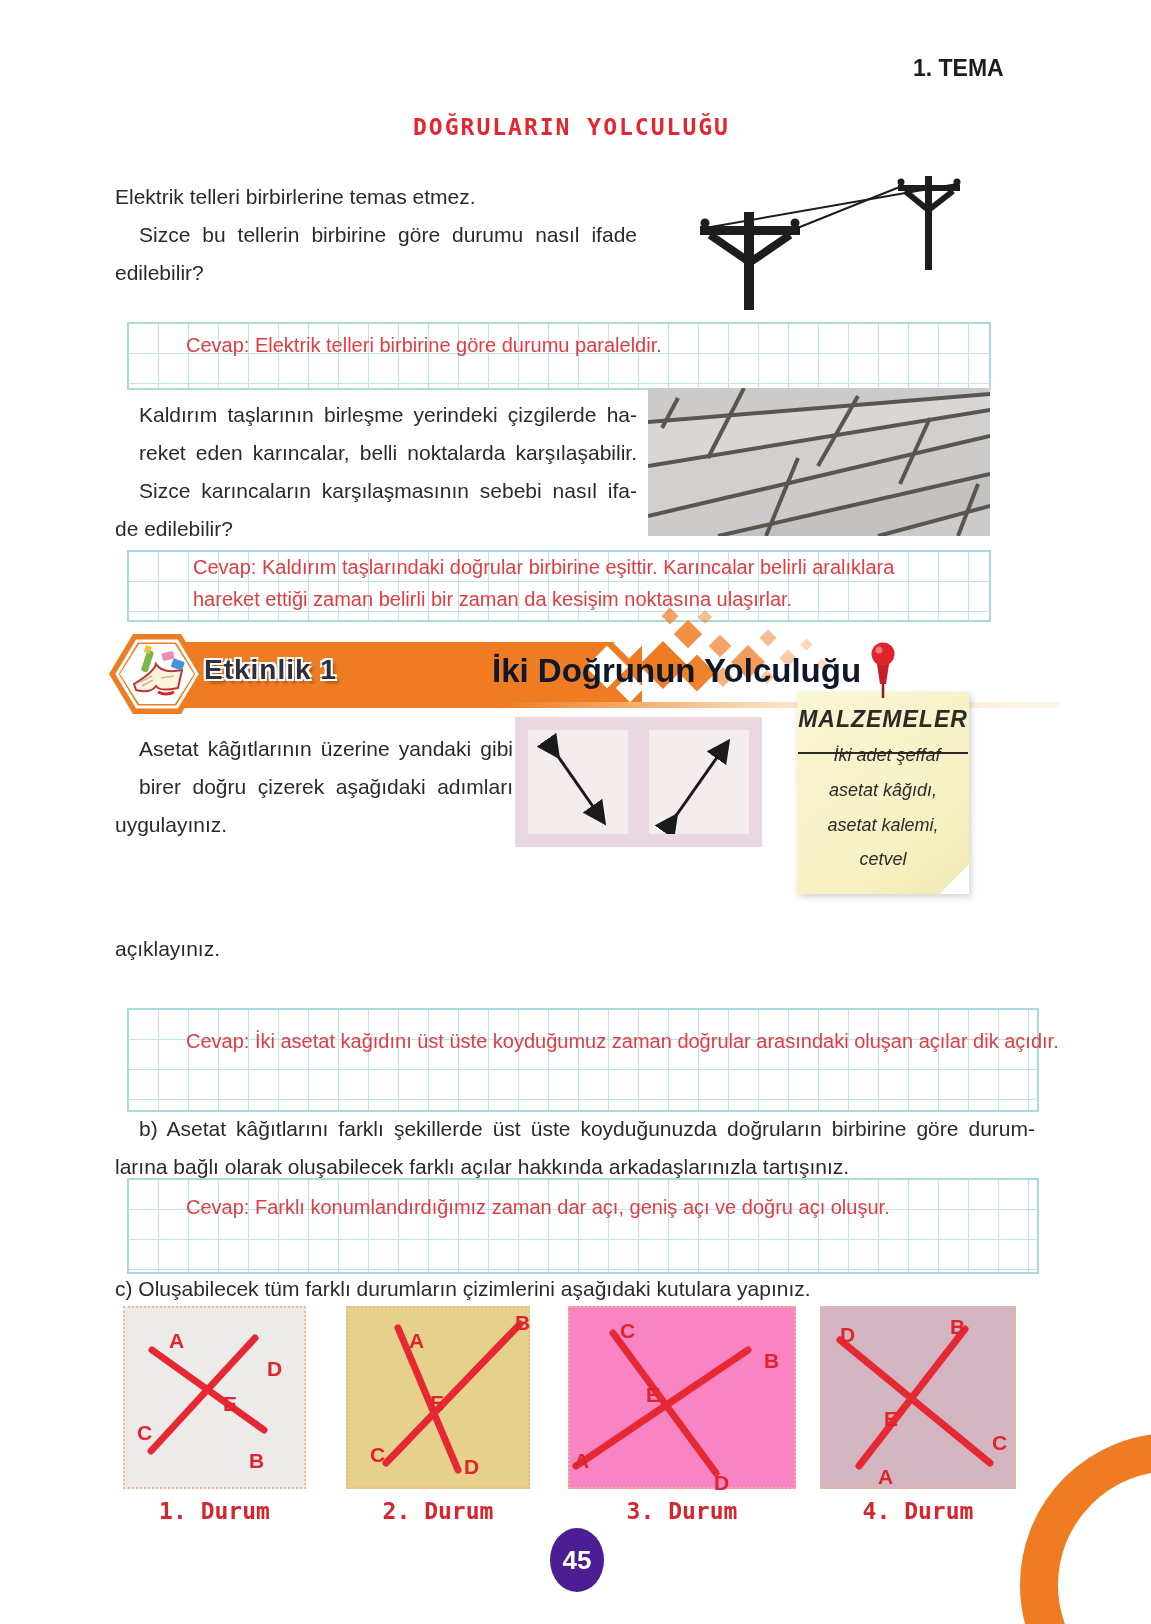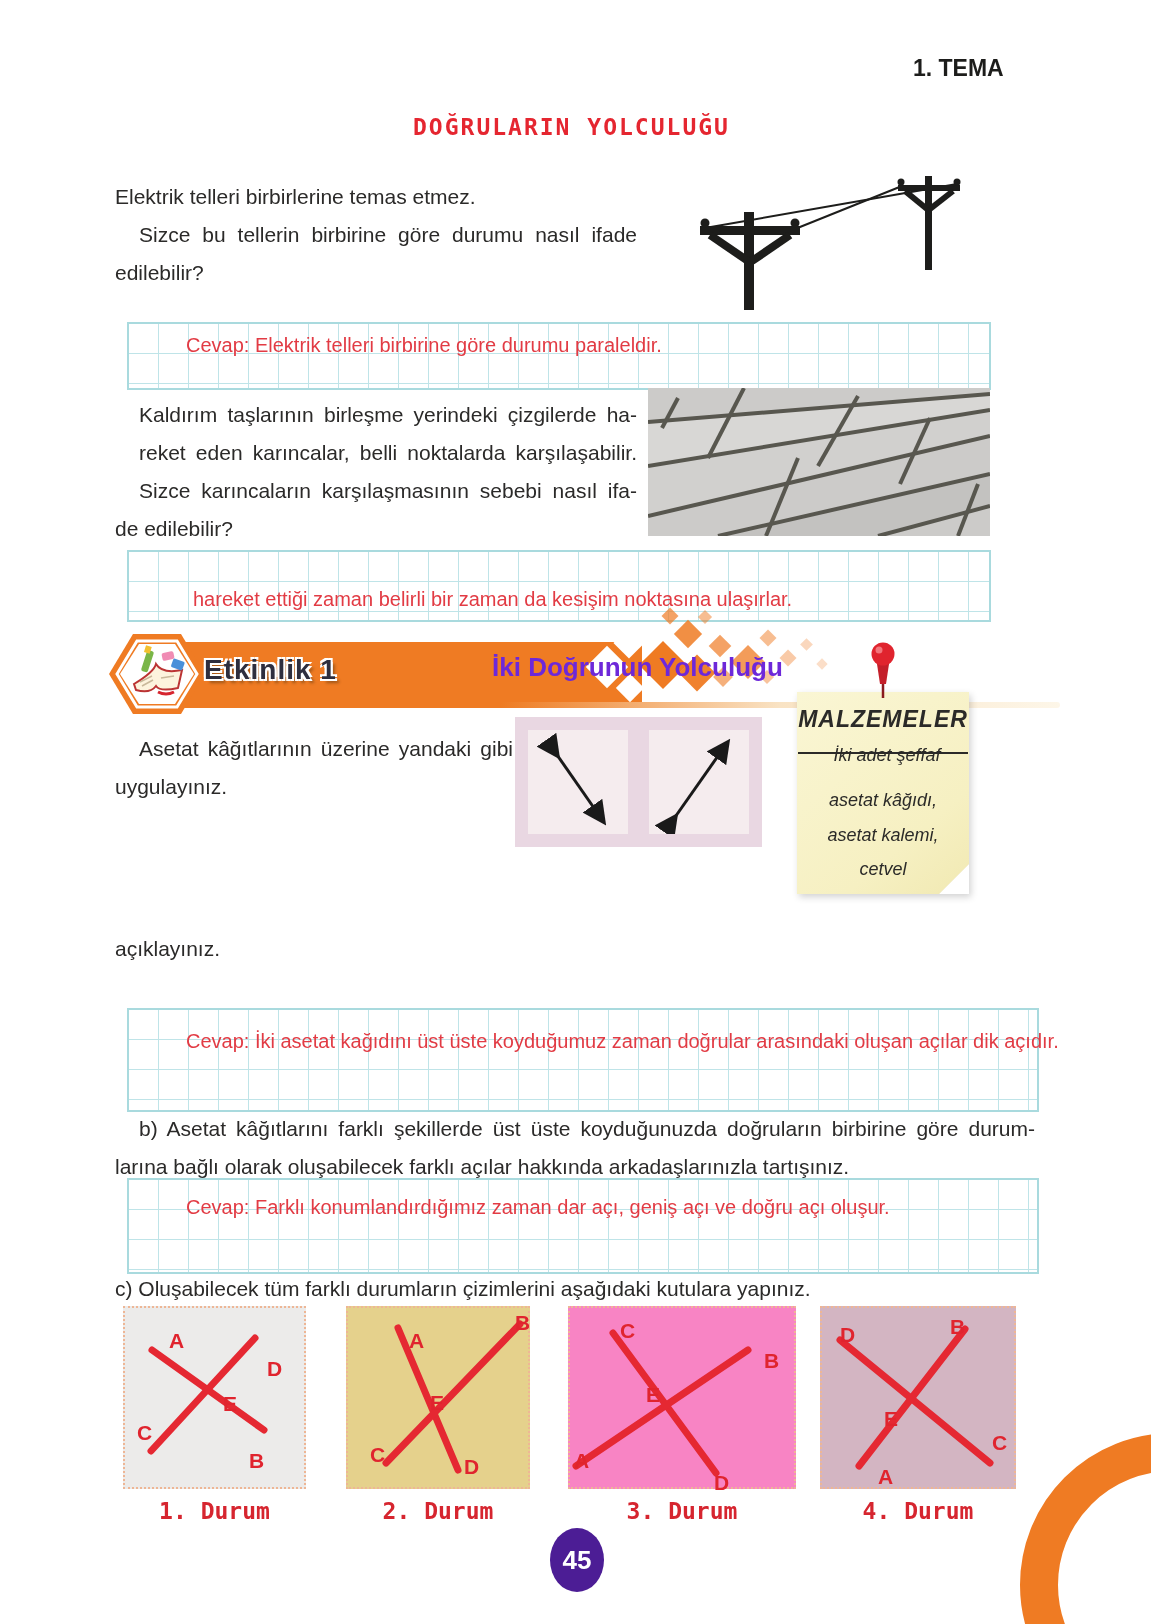--- a/index.html
+++ b/index.html
@@ -16,21 +16,21 @@
   
   .grid-box{border:2px solid #a9dade;background-color:#ffffff;
     background-image:repeating-linear-gradient(to right,transparent 0 29px,#bfe4e8 29px 30px),
                      repeating-linear-gradient(to bottom,transparent 0 29px,#bfe4e8 29px 30px);}
   .ans{position:absolute;color:#e23b44;font-size:20px;white-space:nowrap;font-weight:400;}
   
   .banner-bar{background:#ef7b23;border-radius:10px 0 0 10px;}
   .dm{position:absolute;transform:rotate(45deg);background:#ef7b23;}
   .badge-text{font-size:28px;font-weight:bold;color:#2e2e3e;letter-spacing:1px;
     text-shadow:-2px -2px 0 #fff,2px -2px 0 #fff,-2px 2px 0 #fff,2px 2px 0 #fff,4px 4px 3px rgba(60,40,10,.45);}
-  .activity-title{font-size:26px;font-weight:bold;color:#6d28d9;}
+  .activity-title{font-size:33px;font-weight:bold;color:#0f172a;}
   .under-line{background:linear-gradient(to right,#ee7b22,#f9e3c4,#fdf6e8);border-radius:3px;}
   
   .note{background:linear-gradient(140deg,#faf6d4 0%,#f6f0c2 70%,#f1e9b2 100%);
         box-shadow:2px 3px 7px rgba(0,0,0,.18);}
   .note-title{font-size:23px;font-weight:bold;color:#2b2a28;letter-spacing:1px;
               border-bottom:2px solid #2b2a28;padding-bottom:20px;font-style:italic;}
   .note-line{font-size:18px;color:#2b2a28;font-style:italic;}
   .fold{position:absolute;right:0;bottom:0;width:0;height:0;
         border-style:solid;border-width:0 0 30px 30px;border-color:transparent transparent #ffffff transparent;}
   .fold-shade{position:absolute;right:0;bottom:0;width:0;height:0;
@@ -105,20 +105,21 @@
       <line x1="96" y1="0" x2="60" y2="70"></line>
       <line x1="210" y1="8" x2="170" y2="78"></line>
       <line x1="150" y1="70" x2="118" y2="148"></line>
       <line x1="282" y1="30" x2="252" y2="96"></line>
       <line x1="330" y1="96" x2="310" y2="148"></line>
       <line x1="30" y1="10" x2="14" y2="40"></line>
     </g>
   </svg>
 
   <div class="abs grid-box" style="left:127px;top:550px;width:860px;height:68px;"></div>
+  <div class="ans" style="left:193px;top:556px;">Cevap: Kaldırım taşlarındaki doğrular birbirine eşittir. Karıncalar belirli aralıklara</div>
   <div class="ans" style="left:193px;top:588px;">hareket ettiği zaman belirli bir zaman da kesişim noktasına ulaşırlar.</div>
 
   <div class="abs banner-bar" style="left:150px;top:642px;width:492px;height:66px;"></div>
 
   <div>
     <div class="dm" style="left:592px;top:652px;width:30px;height:30px;background:#fff;"></div>
     <div class="dm" style="left:618px;top:632px;width:22px;height:22px;background:#fff;"></div>
     <div class="dm" style="left:620px;top:678px;width:20px;height:20px;background:#fff;"></div>
     <div class="dm" style="left:646px;top:648px;width:34px;height:34px;"></div>
     <div class="dm" style="left:684px;top:660px;width:26px;height:26px;opacity:.95;"></div>
@@ -152,36 +153,37 @@
   </svg>
   <div class="abs badge-text" style="left:204px;top:654px;">Etkinlik 1</div>
   <div class="abs activity-title" style="left:492px;top:652px;">İki Doğrunun Yolculuğu</div>
   <div class="abs under-line" style="left:500px;top:702px;width:560px;height:6px;"></div>
 
   <div class="abs note" style="left:797px;top:692px;width:172px;height:202px;">
     <div style="text-align:center;margin-top:14px;">
       <span class="note-title">MALZEMELER</span>
     </div>
     <div class="note-line" style="text-align:center;margin-top:12px;padding-left:8px;">İki adet şeffaf</div>
-    <div class="note-line" style="text-align:center;margin-top:24px;">asetat kâğıdı,</div>
+    <div class="note-line" style="text-align:center;margin-top:14px;">asetat kâğıdı,</div>
     <div class="note-line" style="text-align:center;margin-top:14px;">asetat kalemi,</div>
     <div class="note-line" style="text-align:center;margin-top:13px;">cetvel</div>
     <div class="fold-shade"></div>
     <div class="fold"></div>
   </div>
 
   <svg class="abs" style="left:862px;top:640px;" width="42" height="62" viewBox="0 0 42 62">
     <line x1="21" y1="42" x2="21" y2="58" stroke="#8a1b1f" stroke-width="2.5"></line>
     <path d="M15,24 L27,24 L24,44 L18,44 Z" fill="#c41f2a"></path>
     <circle cx="21" cy="14" r="11.5" fill="#e0242e"></circle>
     <circle cx="17" cy="10" r="3.5" fill="#f2767c"></circle>
   </svg>
 
   <div class="abs" style="left:115px;top:730px;width:398px;">
     <div class="para just">Asetat kâğıtlarının üzerine yandaki gibi</div>
+    <div class="para just">birer doğru çizerek aşağıdaki adımları</div>
     <div class="para">uygulayınız.</div>
   </div>
 
   <div class="abs acetate" style="left:515px;top:717px;width:247px;height:130px;">
     <div class="sheet" style="left:13px;top:13px;width:100px;height:104px;">
       <svg width="100" height="104" viewBox="0 0 100 104">
         <defs>
           <marker id="ah1" markerWidth="8" markerHeight="8" refX="5" refY="4" orient="auto">
             <path d="M0,0 L8,4 L0,8 Z" fill="#1a1a1a"></path>
           </marker>

